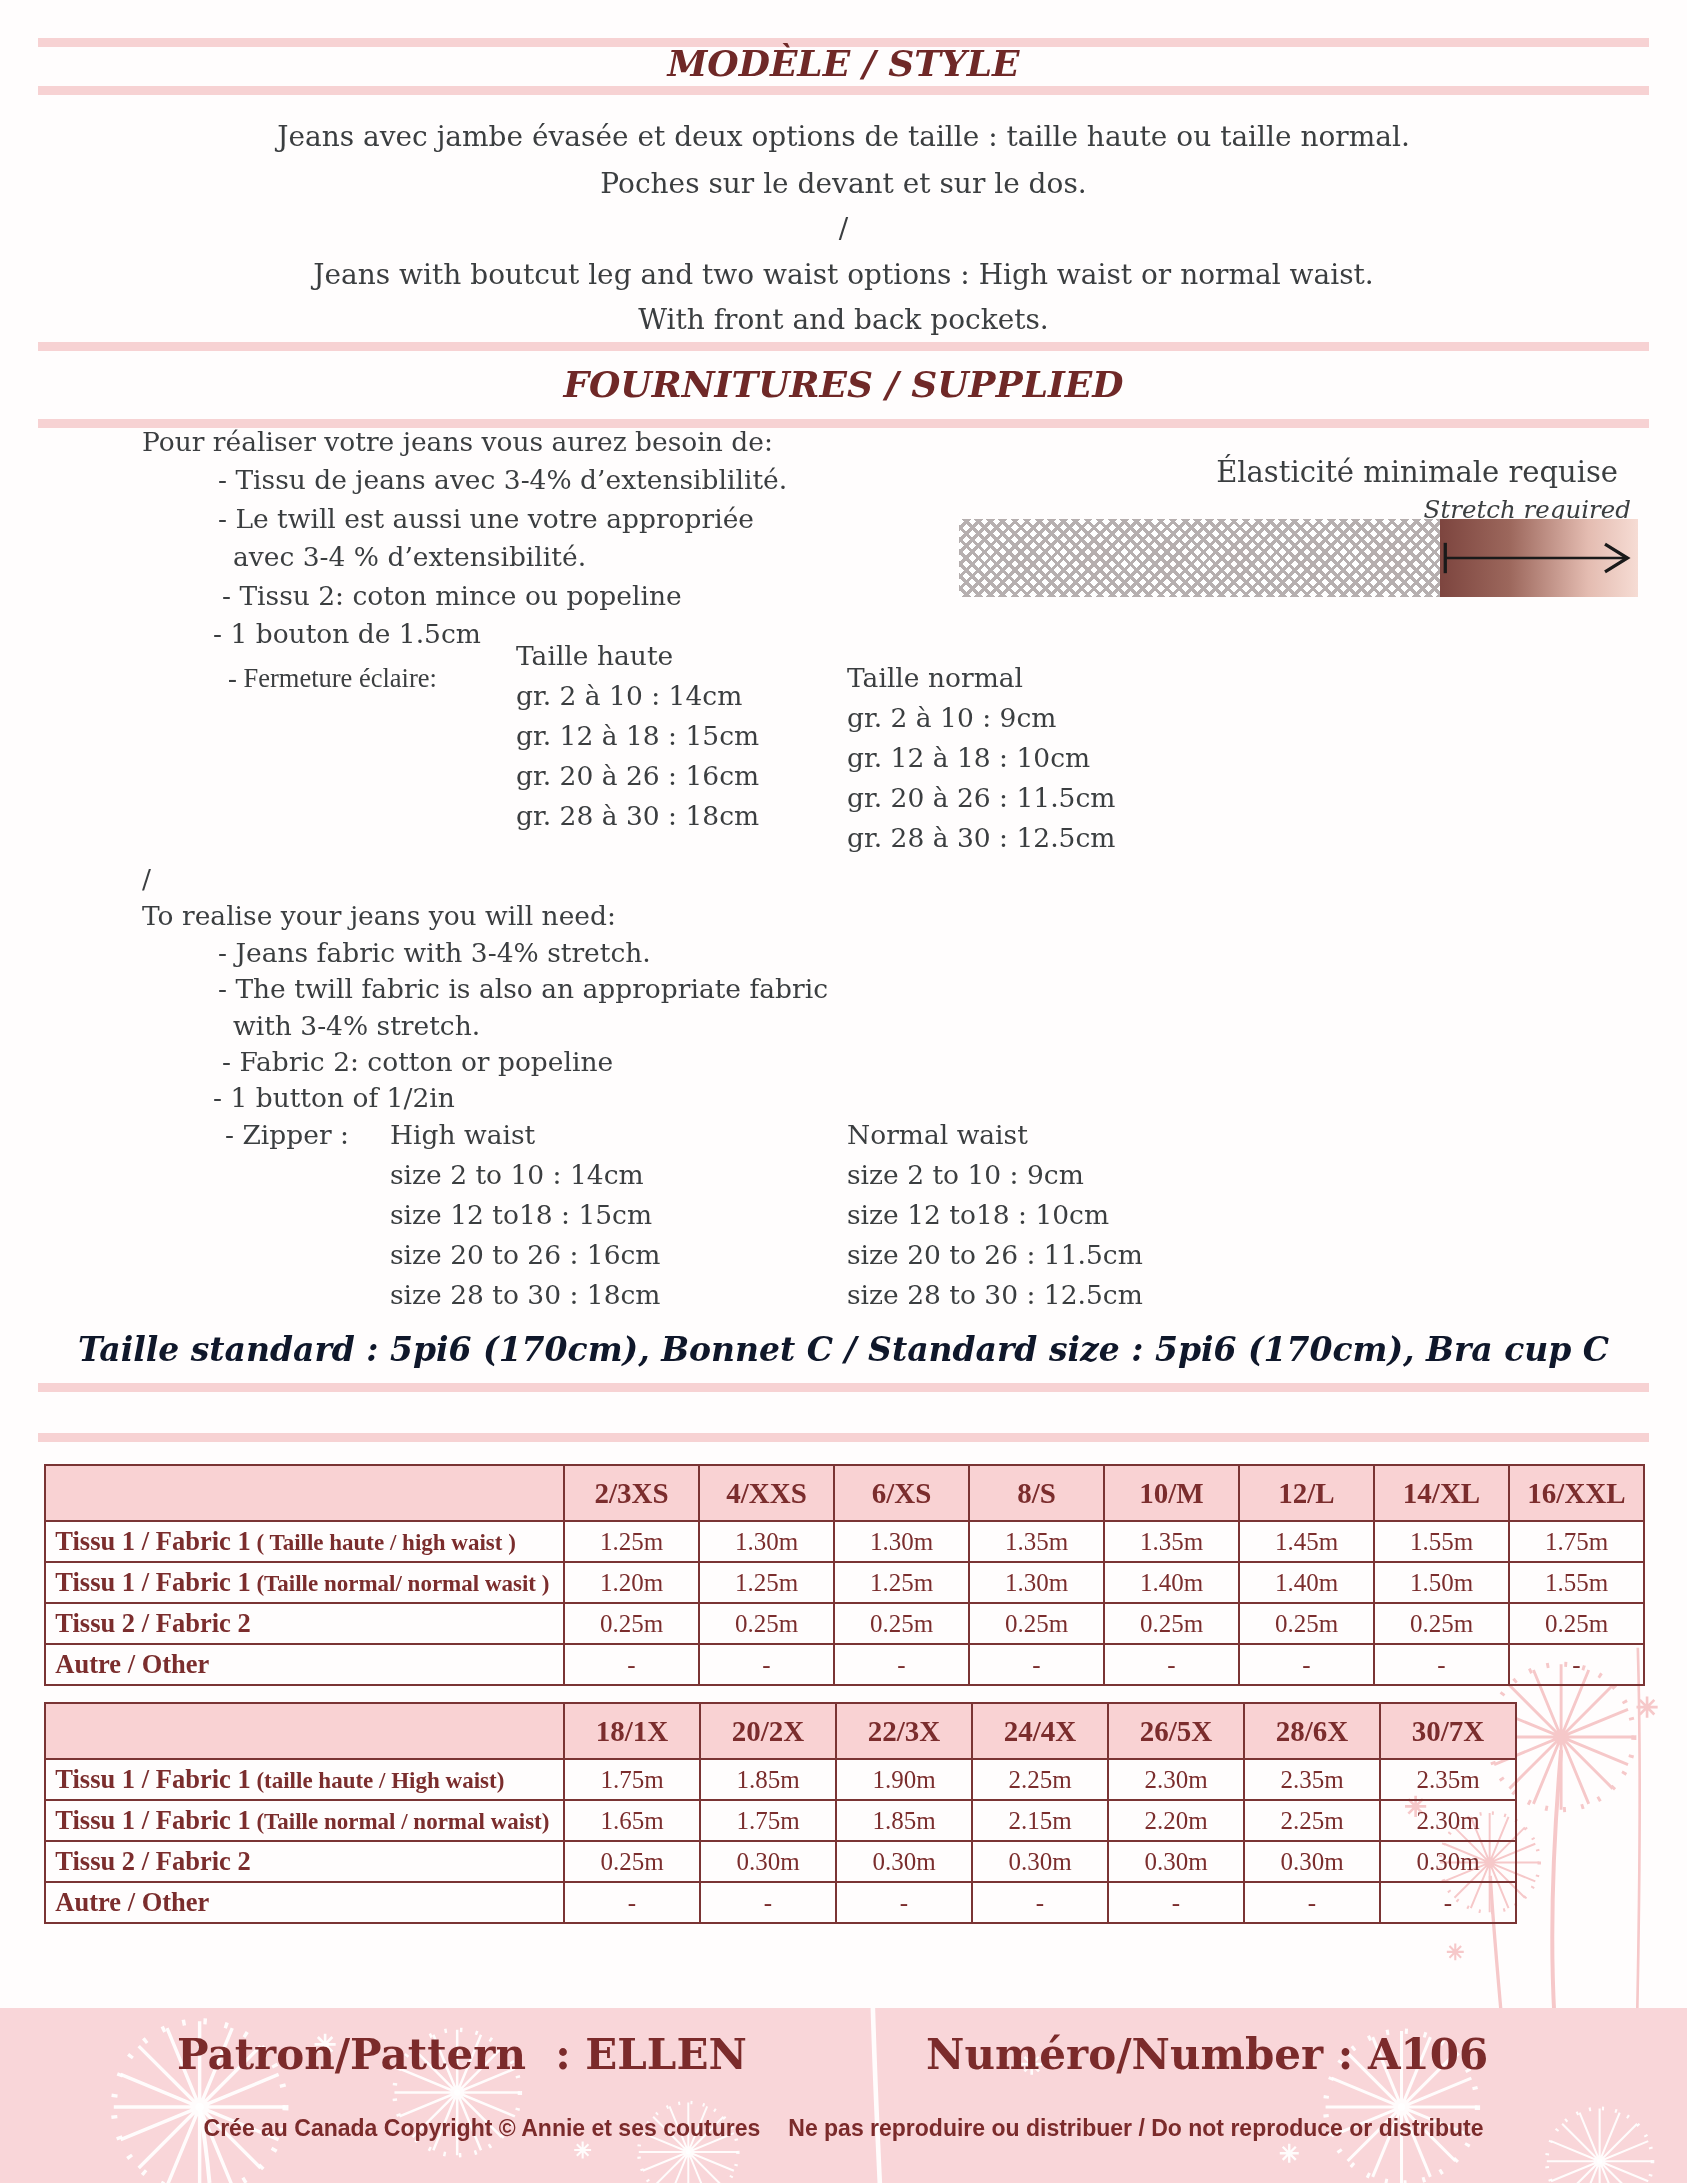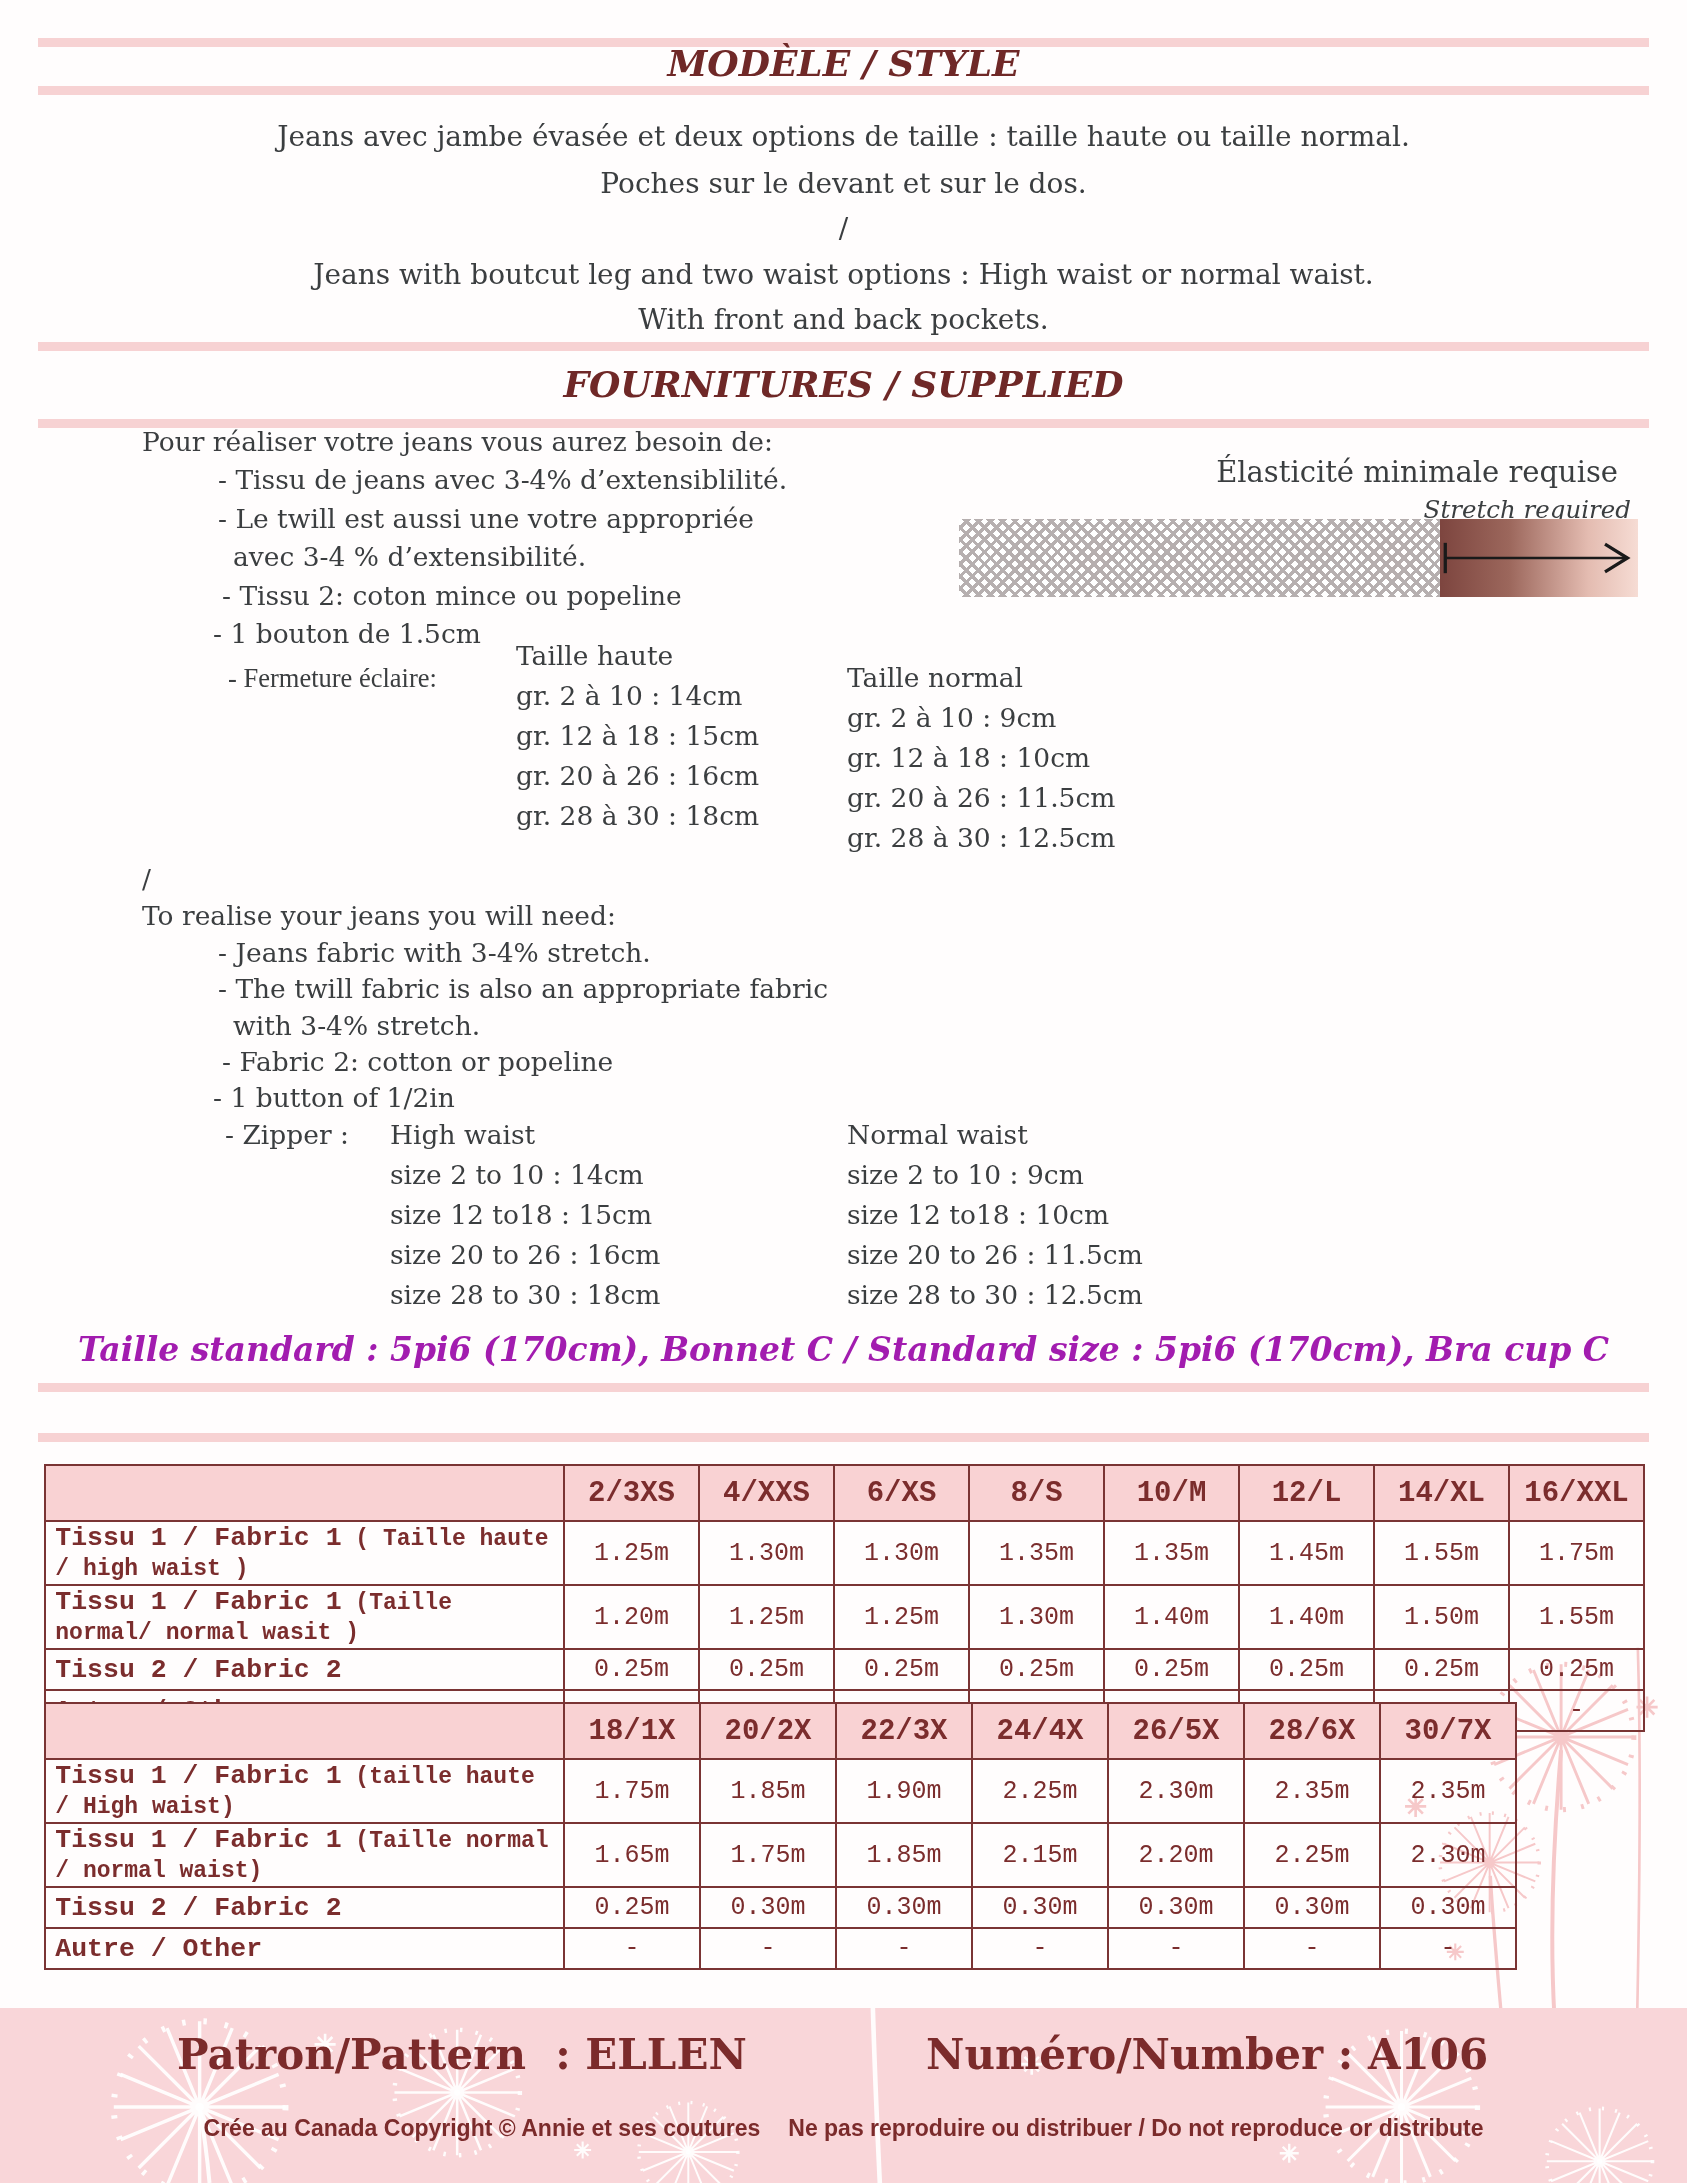--- a/index.html
+++ b/index.html
@@ -29,31 +29,31 @@
       repeating-linear-gradient(135deg, transparent 0 5.3px, #b6afaf 5.3px 8.6px);
   }
   .gauge-grad{
     position:absolute;left:481px;top:0;width:198px;height:78px;
     background:linear-gradient(90deg,#7d453f 0%,#9c675c 35%,#e4bcb1 75%,#f6dcd4 100%);
   }
   .gauge-arrow{position:absolute;left:481px;top:0;width:198px;height:78px;}
   
   .std-line{
     position:absolute;left:0;top:1327px;width:100%;text-align:center;
-    font-size:33px;font-style:italic;font-weight:bold;color:#a21caf;line-height:45px;
+    font-size:33px;font-style:italic;font-weight:bold;color:#0f172a;line-height:45px;
   }
   .yardage-title{
     position:absolute;left:0;top:1391px;width:100%;text-align:center;
     font-weight:bold;font-style:italic;color:#6f2827;line-height:42px;font-size:33px;
   }
   .yardage-title .small{font-size:28px;}
   
   table.yardage{
     position:absolute;border-collapse:collapse;table-layout:fixed;
-    border:2.6px solid #7a3434;font-family:Liberation Mono, monospace;
+    border:2.6px solid #7a3434;font-family:Liberation Serif, serif;
     color:#7b2d2d;background:transparent;padding-left:32px;
   }
   table.yardage th,table.yardage td{border:2px solid #7a3434;overflow:hidden;}
   table.yardage thead tr{height:56px;}
   table.yardage tbody tr{height:41px;}
   table.yardage thead th,table.yardage thead td{background:#f9d2d3;font-weight:bold;font-size:29px;text-align:center;}
   table.yardage td.rowlabel{font-weight:bold;font-size:26.5px;text-align:left;padding-left:9.3px;background:transparent;}
   table.yardage td.rowlabel .sub{font-size:23px;font-weight:bold;}
   table.yardage td.val{font-size:25px;text-align:center;font-weight:normal;background:transparent;}
   

